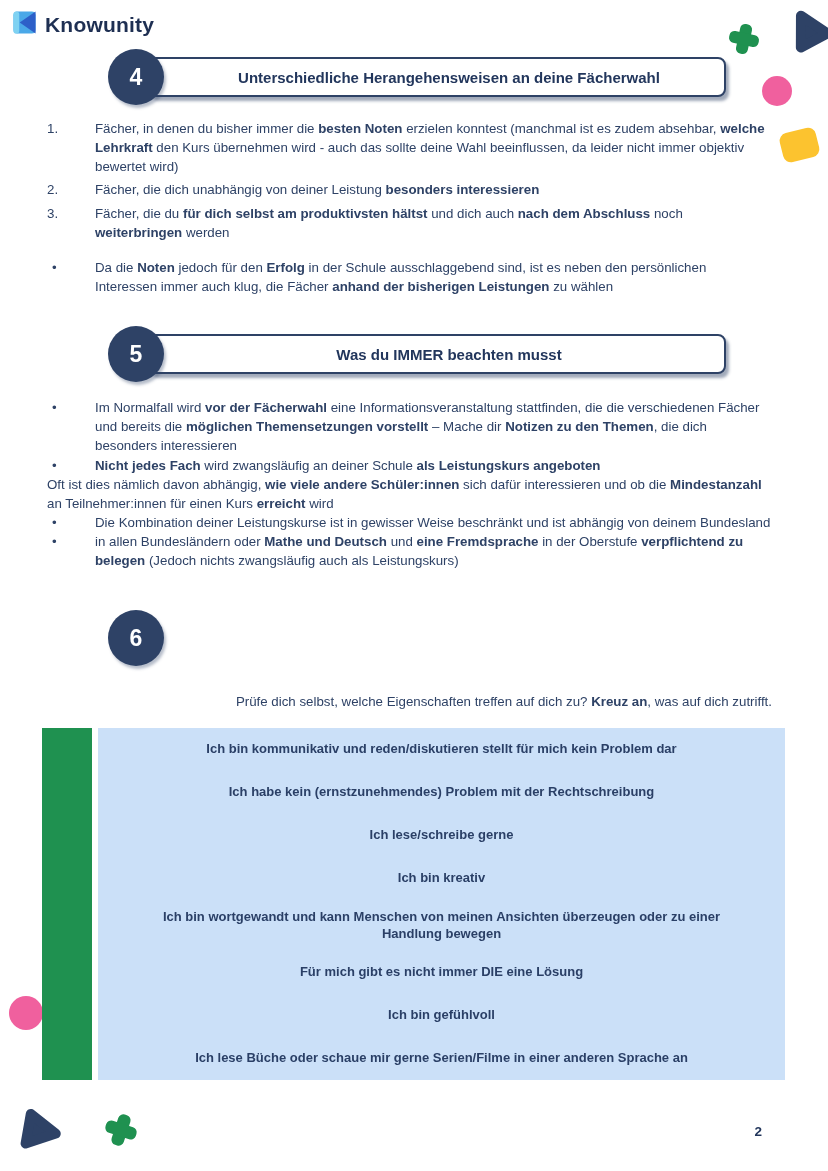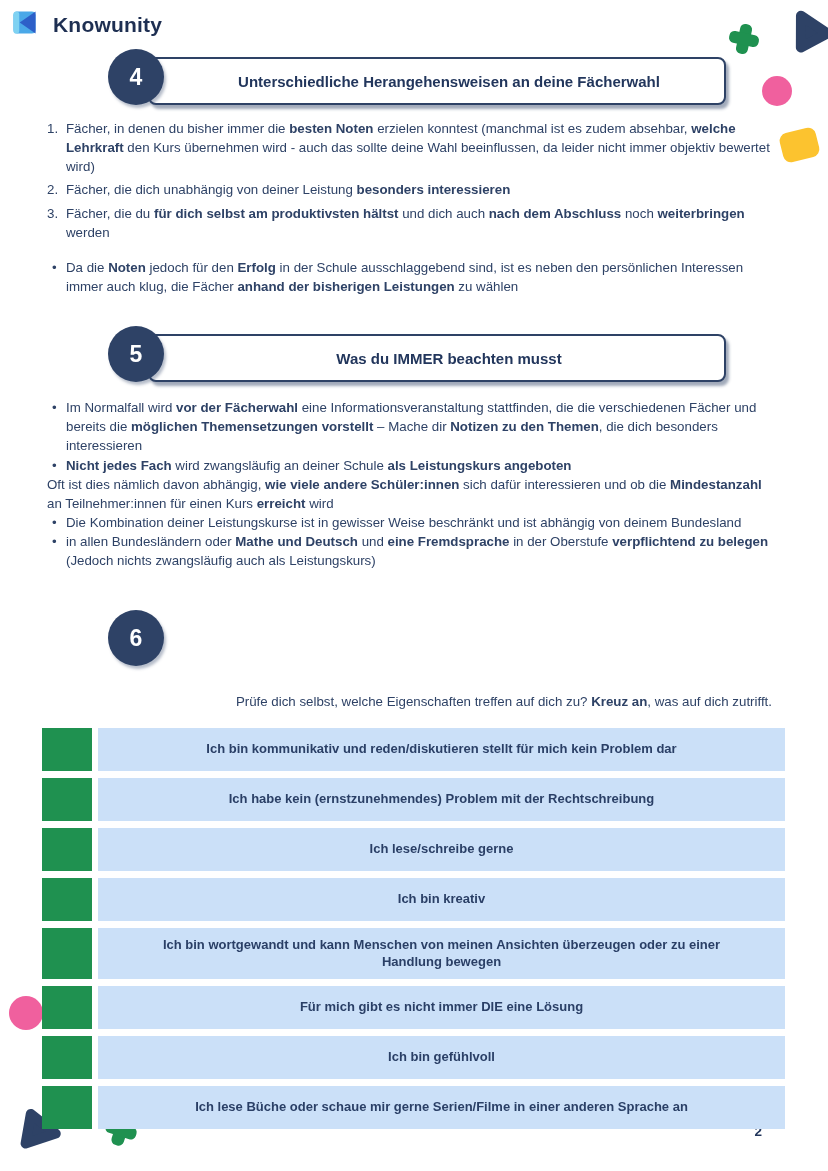--- a/index.html
+++ b/index.html
@@ -10,66 +10,66 @@
     height: 1171px;
     margin: 0 auto;
     background: #ffffff;
     overflow: hidden;
     font-family: "Liberation Sans", sans-serif;
     color: #2e4266;
   }
   .b { font-weight: 700; }
 
   
-  .logo { position: absolute; top: 10px; left: 12px; display: flex; align-items: center; gap: 16px; z-index: 5; }
+  .logo { position: absolute; top: 10px; left: 12px; display: flex; align-items: center; gap: 8px; z-index: 5; }
   .logo-text { font-size: 21px; font-weight: 800; color: #1e2f52; letter-spacing: .2px; }
 
   
   .decor { position: absolute; z-index: 1; }
   .yellow-sq { background: #fcc32f; border-radius: 8px; }
   .pink-dot { background: #f0609e; border-radius: 50%; }
 
   
   .sec-header { position: relative; height: 56px; margin: 0 102px 0 108px; z-index: 2; }
   .sec-circle {
     position: absolute; left: 0; top: 0; width: 56px; height: 56px;
     background: #2e4266; border-radius: 50%;
     color: #fff; font-size: 23px; font-weight: 700;
     display: flex; align-items: center; justify-content: center;
     z-index: 3; box-shadow: 2px 3px 3px rgba(46,66,102,.35);
   }
   .sec-box {
-    position: absolute; left: 40px; right: 0; top: 8px; height: 48px;
+    position: absolute; left: 40px; right: 0; top: 8px; height: 40px;
     background: #fff; border: 2.5px solid #2e4266; border-radius: 8px;
     box-shadow: 3px 4px 3px rgba(46,66,102,.45);
     display: flex; align-items: center; justify-content: center;
     padding-left: 24px;
   }
   .sec-title { font-size: 15px; font-weight: 700; color: #22365c; }
 
   
   .content { margin: 0 56px 0 47px; font-size: 13.3px; line-height: 1.44; position: relative; z-index: 2; }
   .num-item, .bullet-item { display: flex; }
   .num-item + .num-item { margin-top: 4px; }
   .marker { flex: none; width: 19px; }
   .bullet-item .marker { padding-left: 5px; }
-  .rich { flex: 1; }
+  .rich { flex: 1; margin-left: 29px; }
   .para { margin: 0; }
   .mt-gap { margin-top: 16px; }
 
   .sec4-header { margin-top: 49px; }
   .sec4-content { margin-top: 14px; }
   .sec5-header { margin-top: 30px; }
   .sec5-content { margin-top: 16px; }
   .sec6-header { margin-top: 40px; }
   .intro { margin-top: 26px; text-align: right; }
 
   
   .check-table { margin: 16px 43px 0 42px; position: relative; z-index: 2; }
-  .check-row { display: flex; gap: 6px; margin-bottom: 7px; }
+  .check-row { display: flex; gap: 6px; margin-bottom: 0; }
   .check-box { flex: none; width: 50px; background: #1f9150; cursor: pointer; }
   .check-label {
     flex: 1; background: #cbe0f8;
     display: flex; align-items: center; justify-content: center;
     text-align: center; min-height: 43px; padding: 8px 40px;
     font-weight: 700; font-size: 13px; line-height: 1.35; color: #2a3f66;
   }
 
   .page-number { position: absolute; right: 66px; bottom: 32px; font-size: 13.5px; font-weight: 700; color: #22365c; }
 </style>

